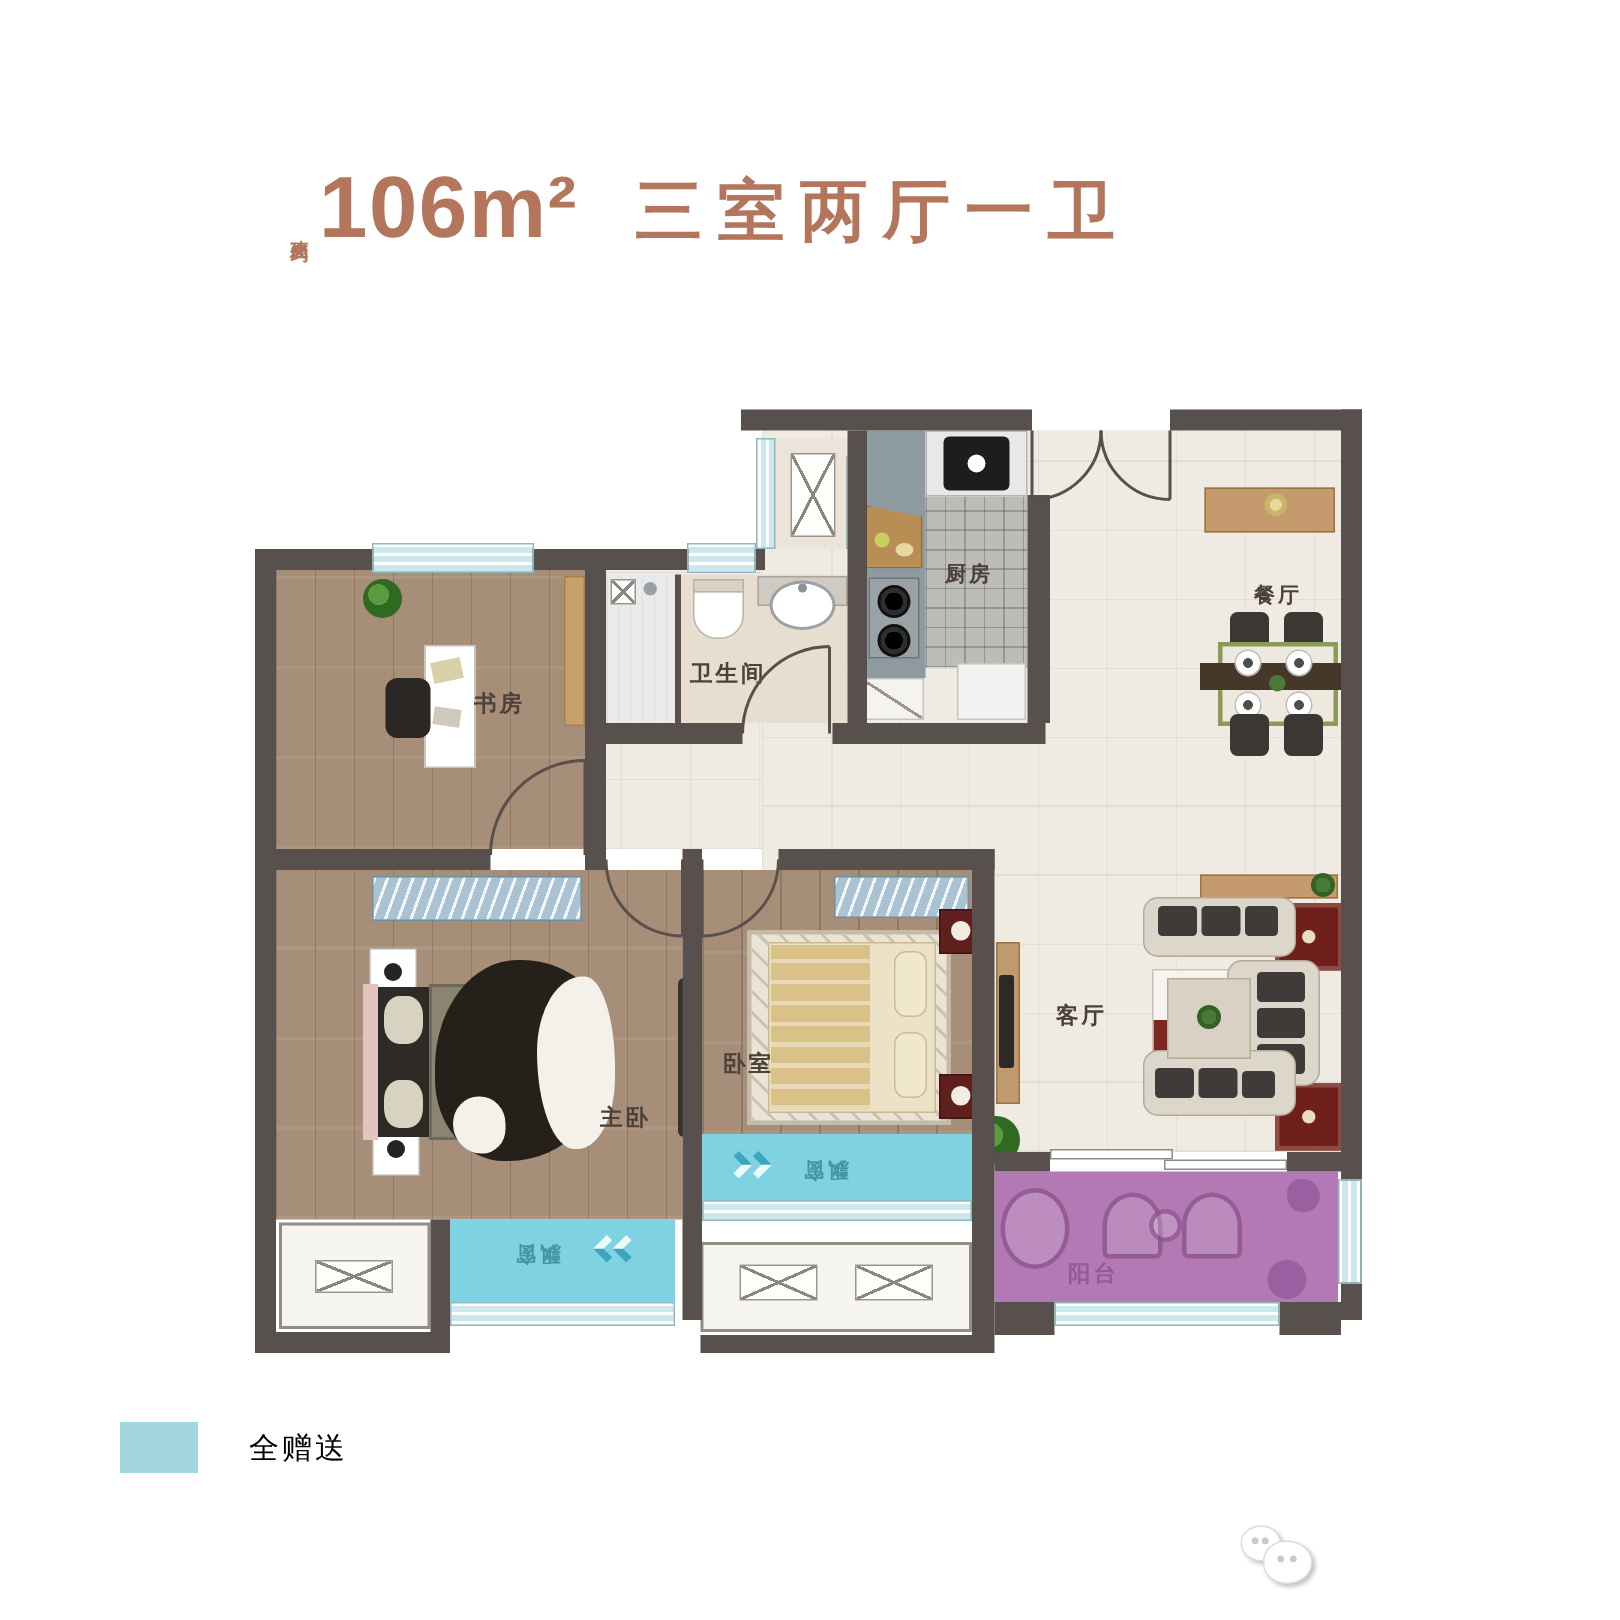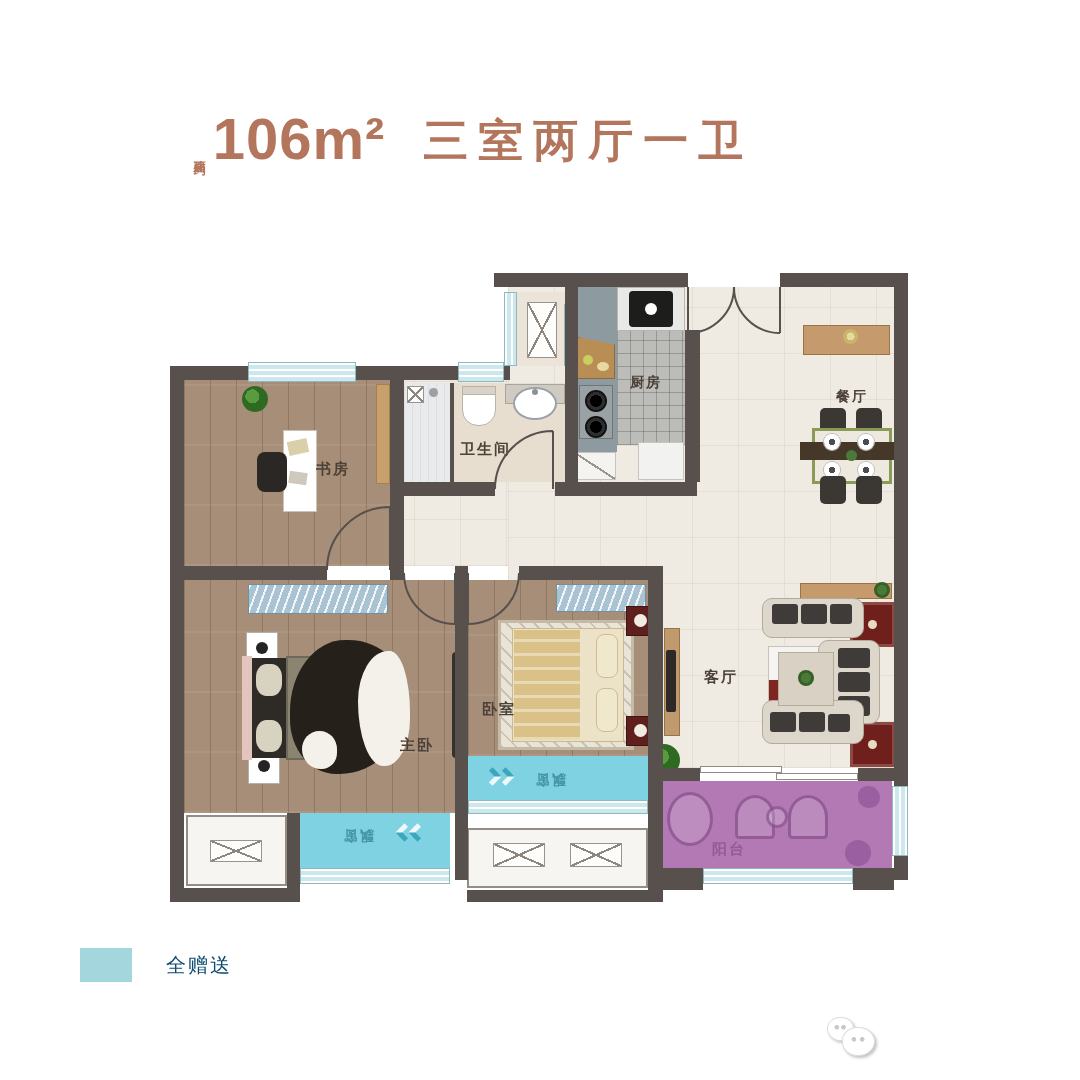--- a/index.html
+++ b/index.html
@@ -29,21 +29,21 @@
   .bay-lbl{font-size:14px;color:rgba(25,100,120,.55);transform:rotate(180deg);letter-spacing:2px;font-weight:600;white-space:nowrap;}
   .balc-lbl{font-size:15px;color:#8a4f91;opacity:.75;font-weight:600;letter-spacing:2px;white-space:nowrap;}
   .chev{width:13px;height:13px;border-left:5px solid rgba(255,255,255,.85);border-bottom:5px solid rgba(56,165,188,.95);}
   .plate{width:16px;height:16px;border-radius:50%;background:radial-gradient(circle at 50% 50%,#4d4d4d 0 3px,#fff 3.5px);box-shadow:0 0 0 1px #bbb;}
   .cush{background:#3f3b38;border-radius:3px;}
 
   
   .legend{position:absolute;left:80px;top:948px;}
   .legend-row{display:flex;align-items:center;margin-bottom:30px;}
   .legend-swatch{width:52px;height:34px;margin-right:34px;}
-  .legend-label{font-size:20px;color:#0c4a6e;letter-spacing:2px;}
+  .legend-label{font-size:20px;color:#000000;letter-spacing:2px;}
 
   
   .brand{position:absolute;left:826px;top:1014px;display:flex;align-items:center;}
   .bicon{position:relative;width:48px;height:44px;margin-right:8px;}
   .bub{position:absolute;background:radial-gradient(circle at 35% 42%,#c9c9c9 0 2px,transparent 2.6px),radial-gradient(circle at 62% 42%,#c9c9c9 0 2px,transparent 2.6px),#fff;border:1.5px solid #dcdcdc;box-shadow:2px 2px 3px #c4c4c4;}
   .bub1{left:1px;top:3px;width:25px;height:22px;border-radius:50% 50% 46% 54%;}
   .bub2{left:16px;top:13px;width:31px;height:27px;border-radius:48% 52% 52% 48%;}
   .bname{font-size:27px;font-weight:700;letter-spacing:3px;color:#fff;text-shadow:2px 2px 3px #b5b5b5,-1px -1px 0 #f4f4f4;white-space:nowrap;}
 </style>
 </head>

